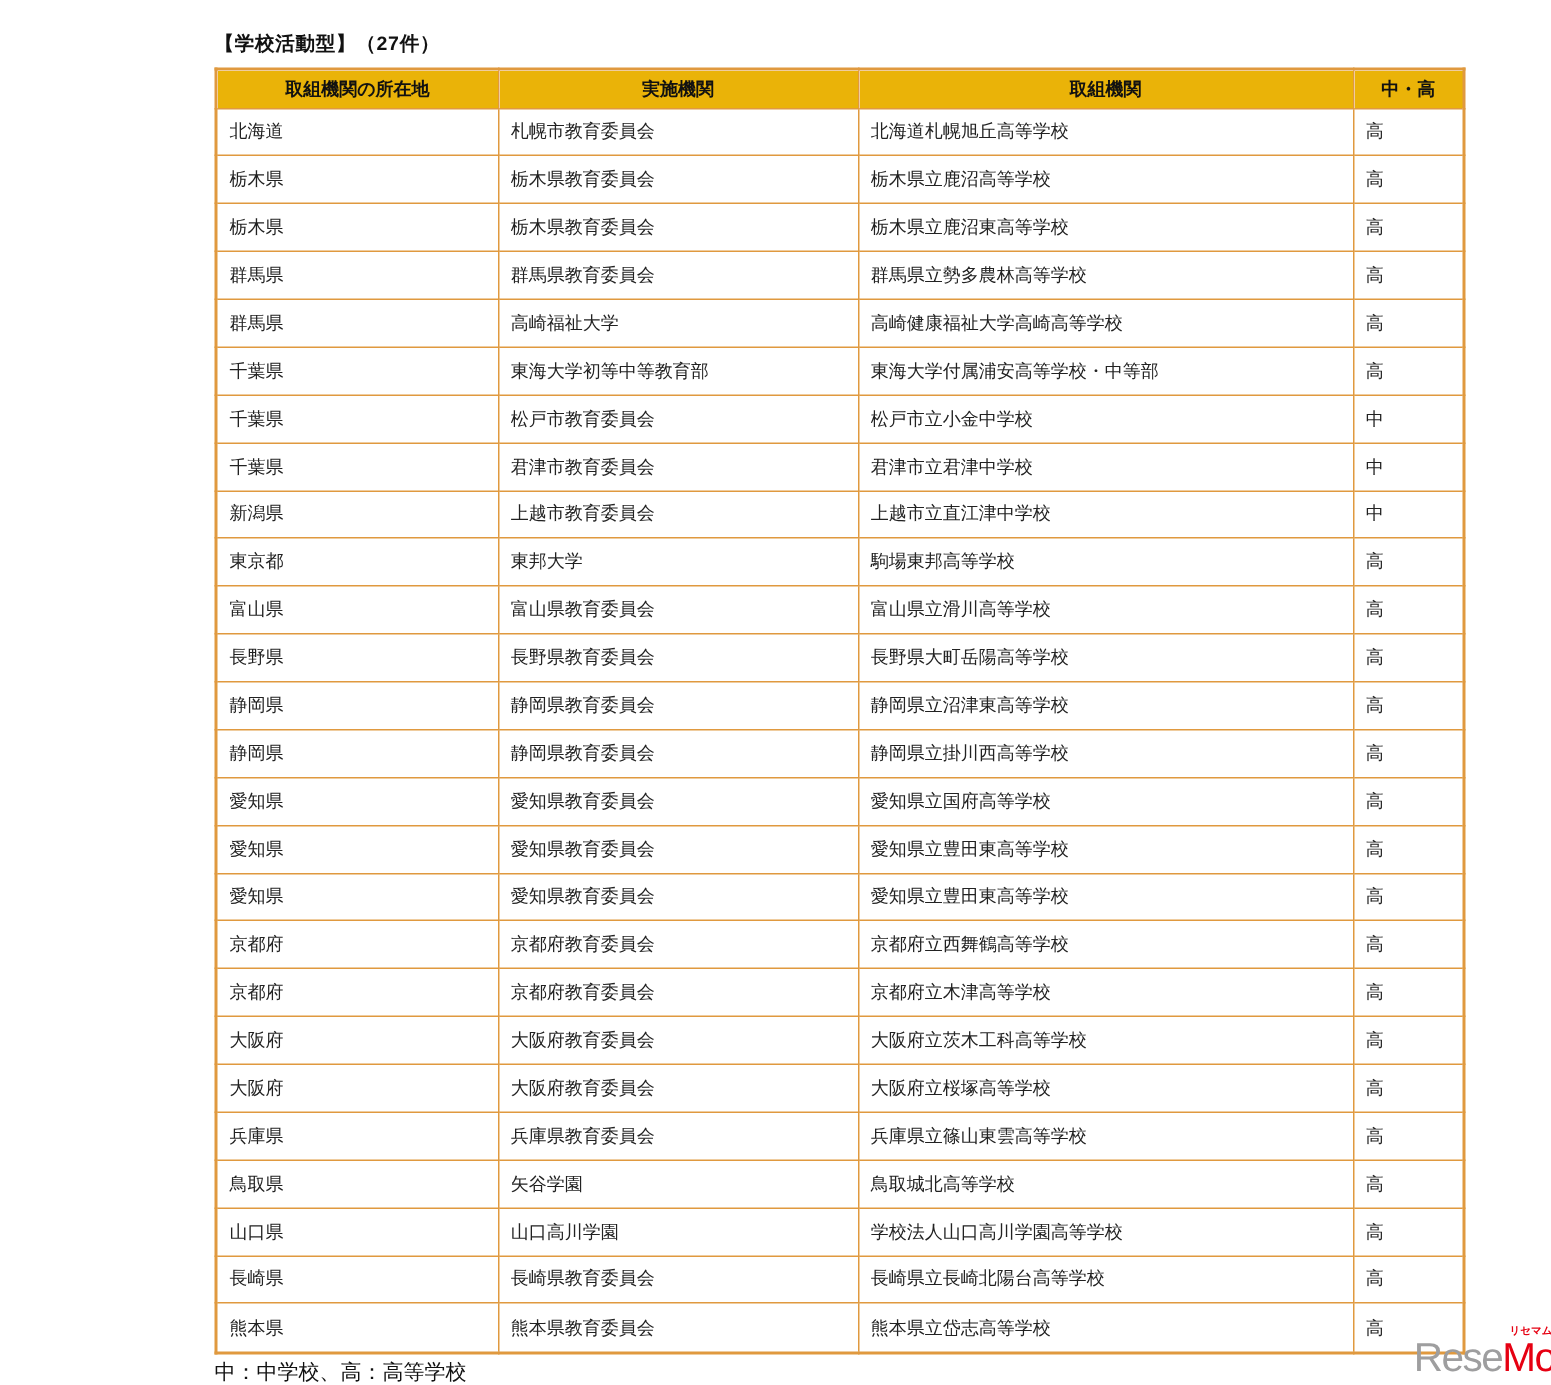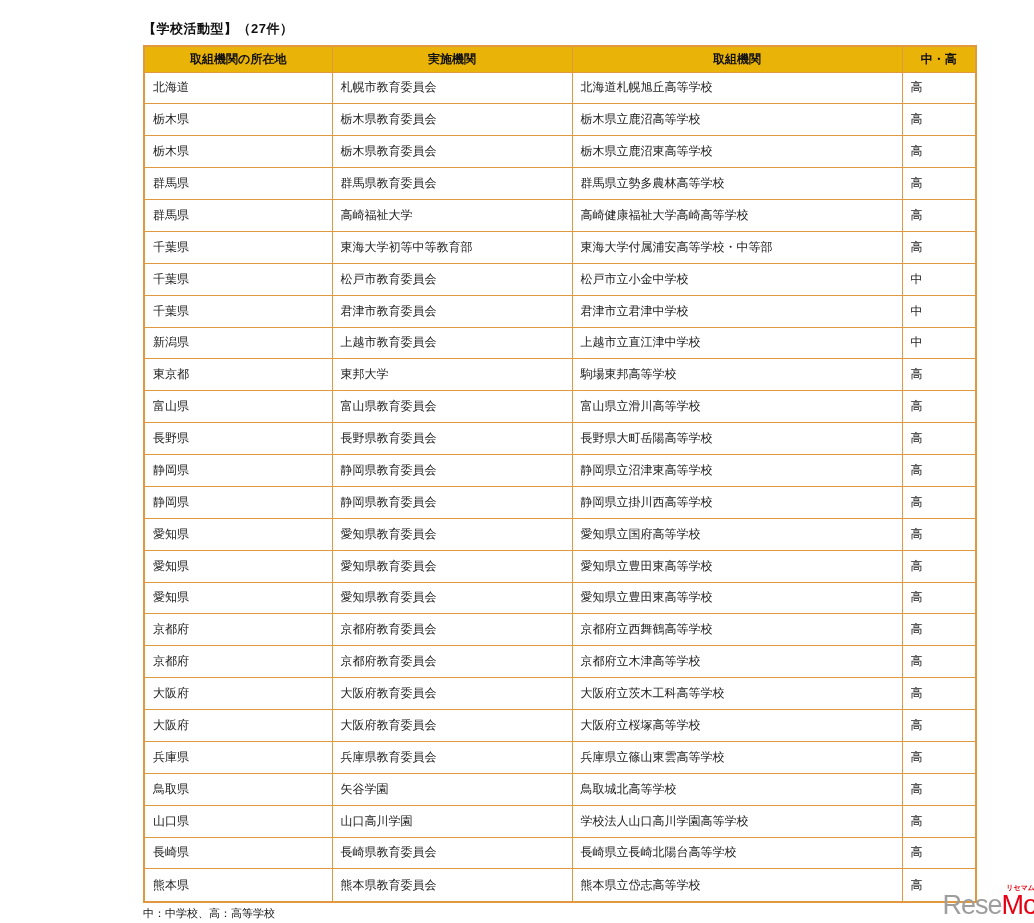--- a/index.html
+++ b/index.html
@@ -48,21 +48,21 @@
   }
   .school-table td {
     background: #ffffff;
     color: #222222;
     text-align: left;
     padding: 0 8px;
   }
   .footnote {
     position: absolute;
     left: 100px; top: 906px;
-    font-size: 11px;
+    font-size: 14px;
     color: #111111;
   }
   .logo {
     position: absolute;
     right: 12px; bottom: 4px;
     line-height: 1;
     white-space: nowrap;
   }
   .logo .kana {
     display: block;

